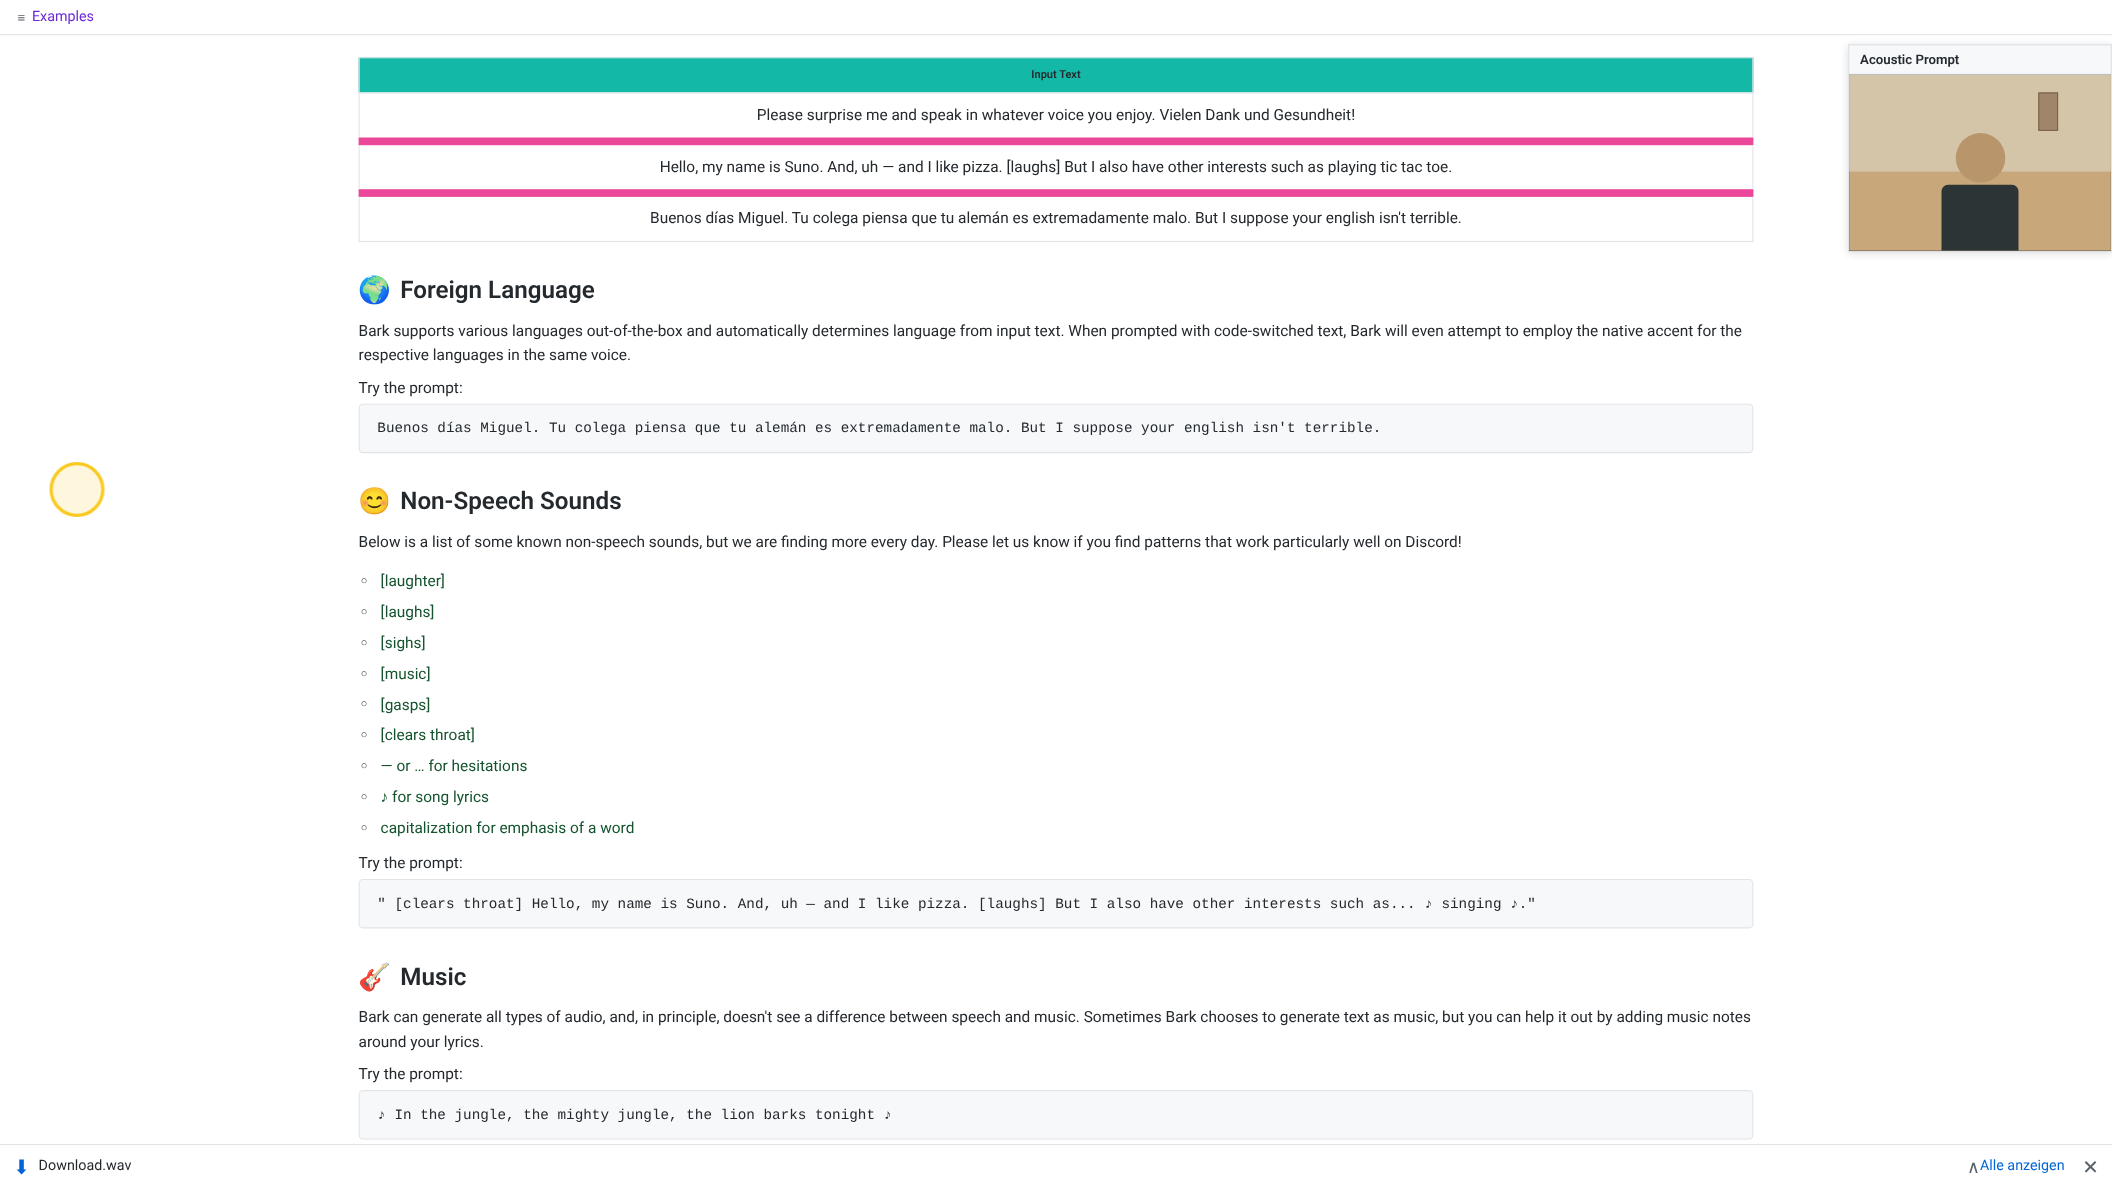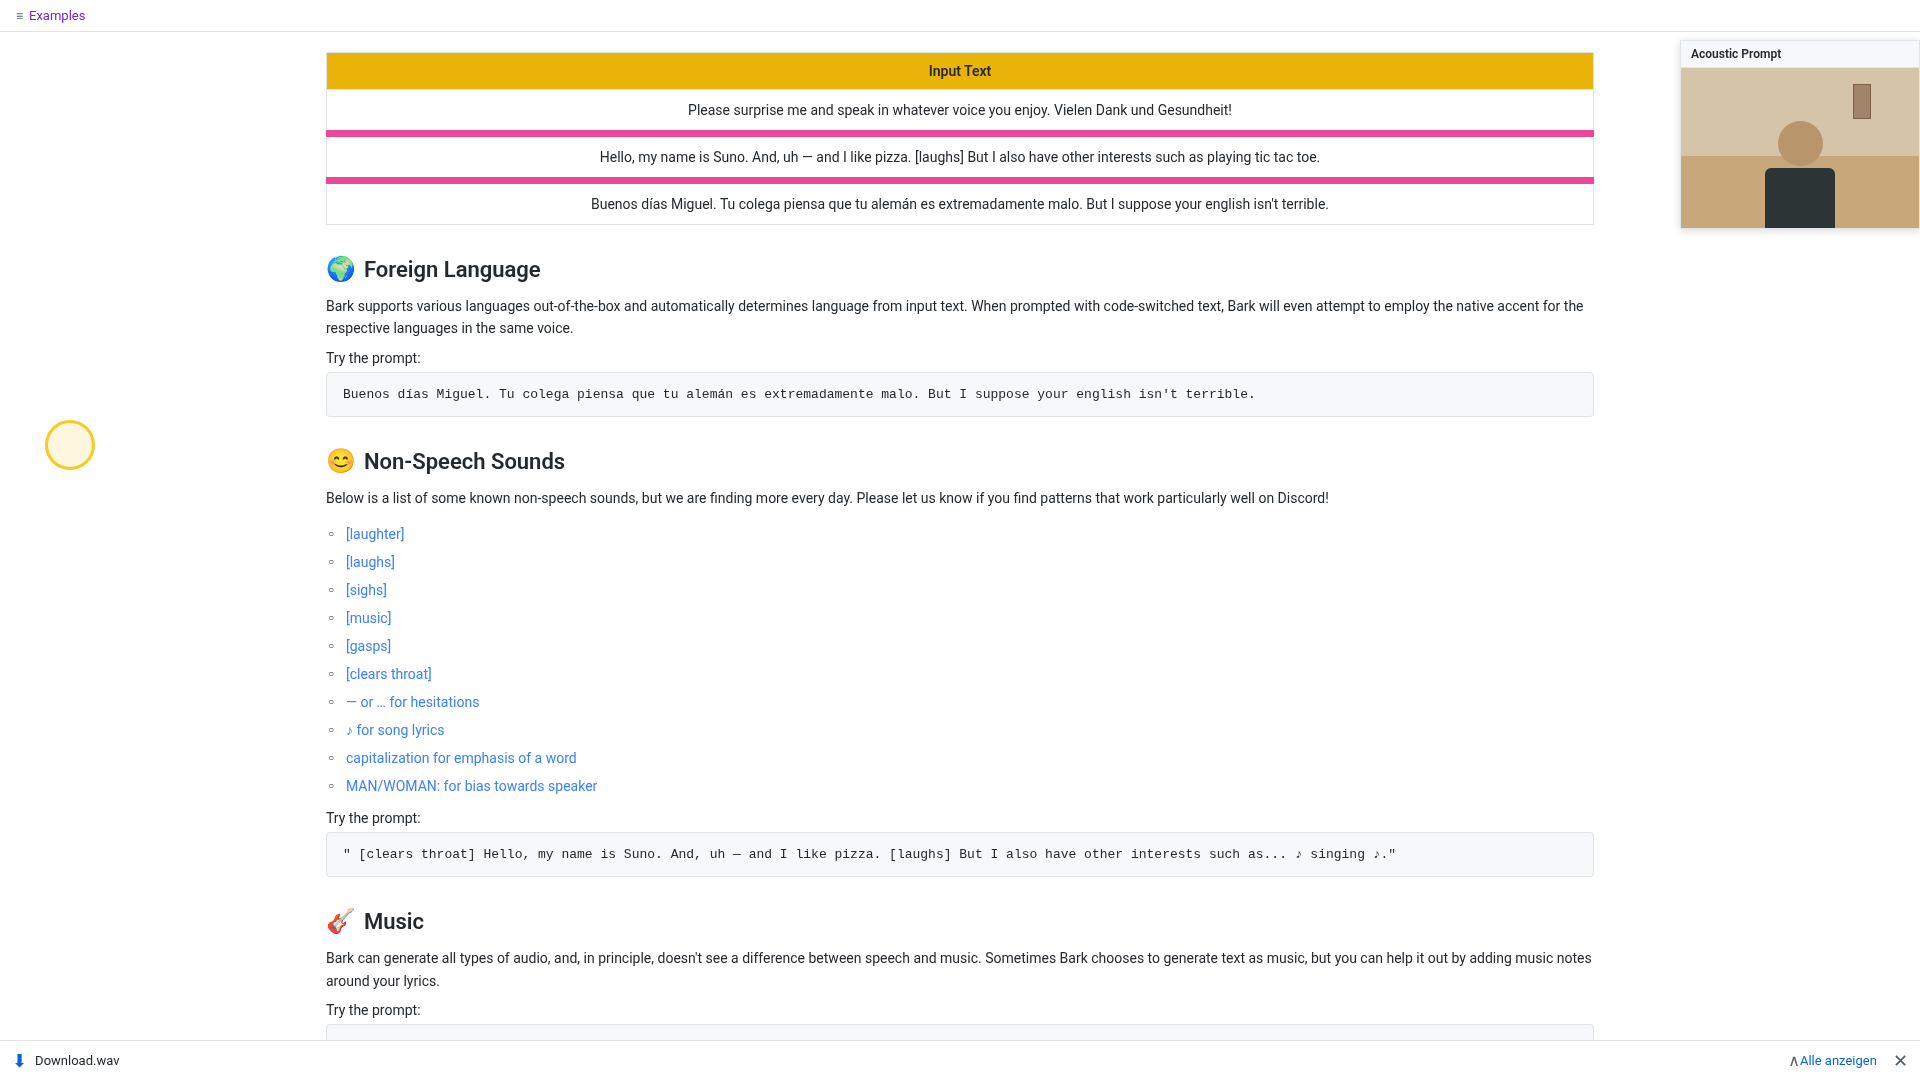--- a/index.html
+++ b/index.html
@@ -38,25 +38,25 @@
       padding: 20px 16px 60px 16px;
       position: relative;
     }
 
     
     .input-text-section {
       margin-bottom: 30px;
     }
     .input-text-header {
       text-align: center;
-      font-size: 14px;
+      font-size: 10px;
       font-weight: 600;
       color: #24292e;
       padding: 10px;
-      background: #eab308;
+      background: #14b8a6;
       border: 1px solid #e1e4e8;
       border-bottom: none;
     }
     .input-text-table {
       width: 100%;
       border: 1px solid #e1e4e8;
       border-collapse: collapse;
     }
     .input-text-table td {
       padding: 12px 20px;
@@ -113,21 +113,21 @@
     }
 
     
     .nonspeech-list {
       list-style: none;
       margin-left: 20px;
       margin-bottom: 10px;
     }
     .nonspeech-list li {
       font-size: 14px;
-      color: #3b82f6;
+      color: #14532d;
       line-height: 2;
       position: relative;
     }
     .nonspeech-list li::before {
       content: '○';
       position: absolute;
       left: -18px;
       font-size: 10px;
       top: 4px;
       color: #24292e;
@@ -288,21 +288,20 @@
     <ul class="nonspeech-list">
       <li>[laughter]</li>
       <li>[laughs]</li>
       <li>[sighs]</li>
       <li>[music]</li>
       <li>[gasps]</li>
       <li>[clears throat]</li>
       <li>— or … for hesitations</li>
       <li>♪ for song lyrics</li>
       <li>capitalization for emphasis of a word</li>
-      <li>MAN/WOMAN: for bias towards speaker</li>
     </ul>
     <p class="try-prompt-label">Try the prompt:</p>
     <div class="prompt-block">" [clears throat] Hello, my name is Suno. And, uh — and I like pizza. [laughs] But I also have other interests such as... ♪ singing ♪."</div>
   </div>
 
   <div class="section">
     <div class="section-heading">
       <span class="emoji">🎸</span>
       <span>Music</span>
     </div>

